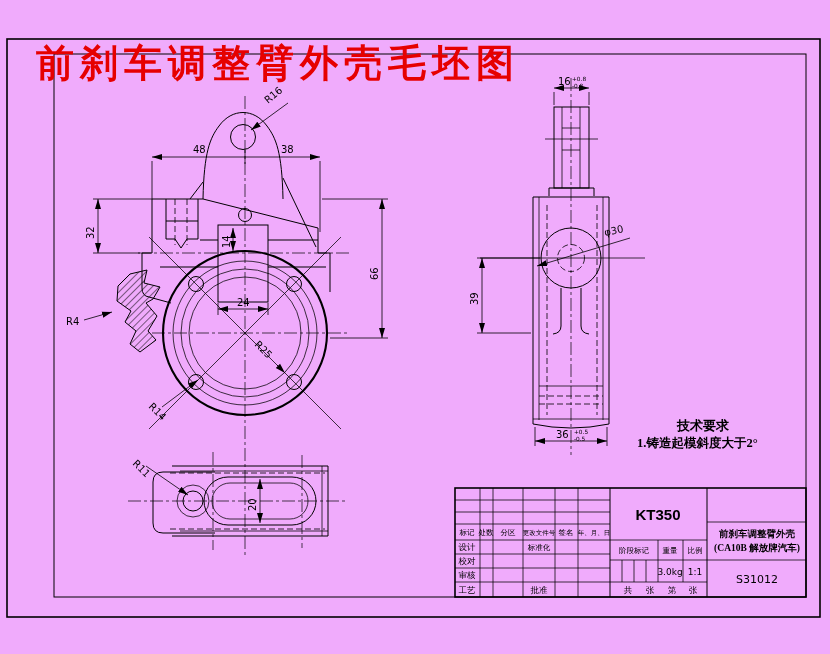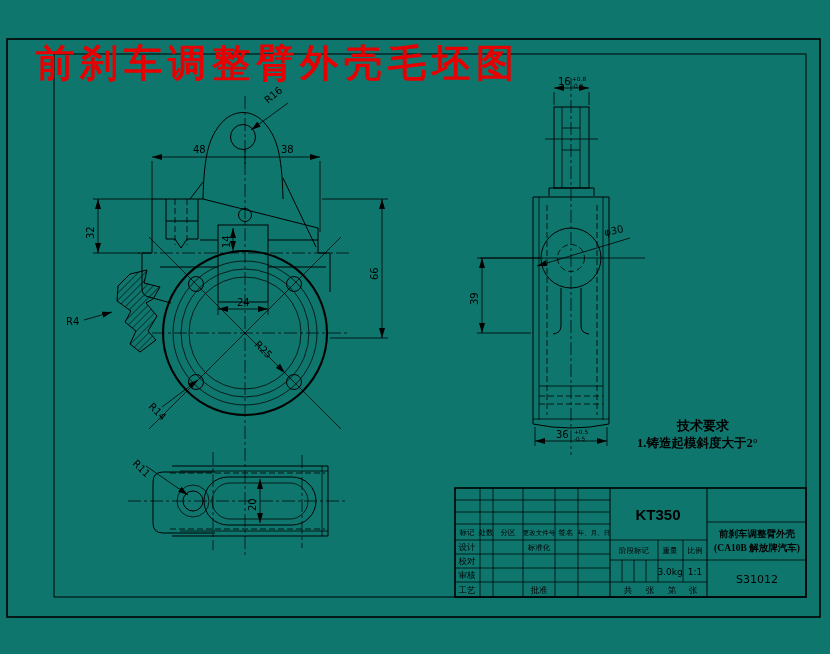--- a/index.html
+++ b/index.html
@@ -1,16 +1,16 @@
 <!DOCTYPE html>
 <html><head>
 <meta charset="utf-8">
 <style>
   html,body{margin:0;padding:0;background:#ffffff;}
-  #sheet{position:relative;width:830px;height:654px;background:#0f766e;overflow:hidden;text-align:right;}
+  #sheet{position:relative;width:830px;height:654px;background:#f0abfc;overflow:hidden;text-align:right;}
   svg{display:block;}
   
   .s   {stroke:#000;stroke-width:1;fill:none;stroke-linecap:butt;}
   .s2  {stroke:#000;stroke-width:2.1;fill:none;}
   .sth {stroke:#000;stroke-width:0.75;fill:none;}
   .cl  {stroke:#000;stroke-width:0.7;fill:none;stroke-dasharray:13 3 3 3;}
   .hd  {stroke:#000;stroke-width:0.8;fill:none;stroke-dasharray:6 3;}
   .dimln{stroke:#000;stroke-width:0.8;fill:none;}
   .hatchp{fill:url(#hatch);stroke:#000;stroke-width:1;}
   

